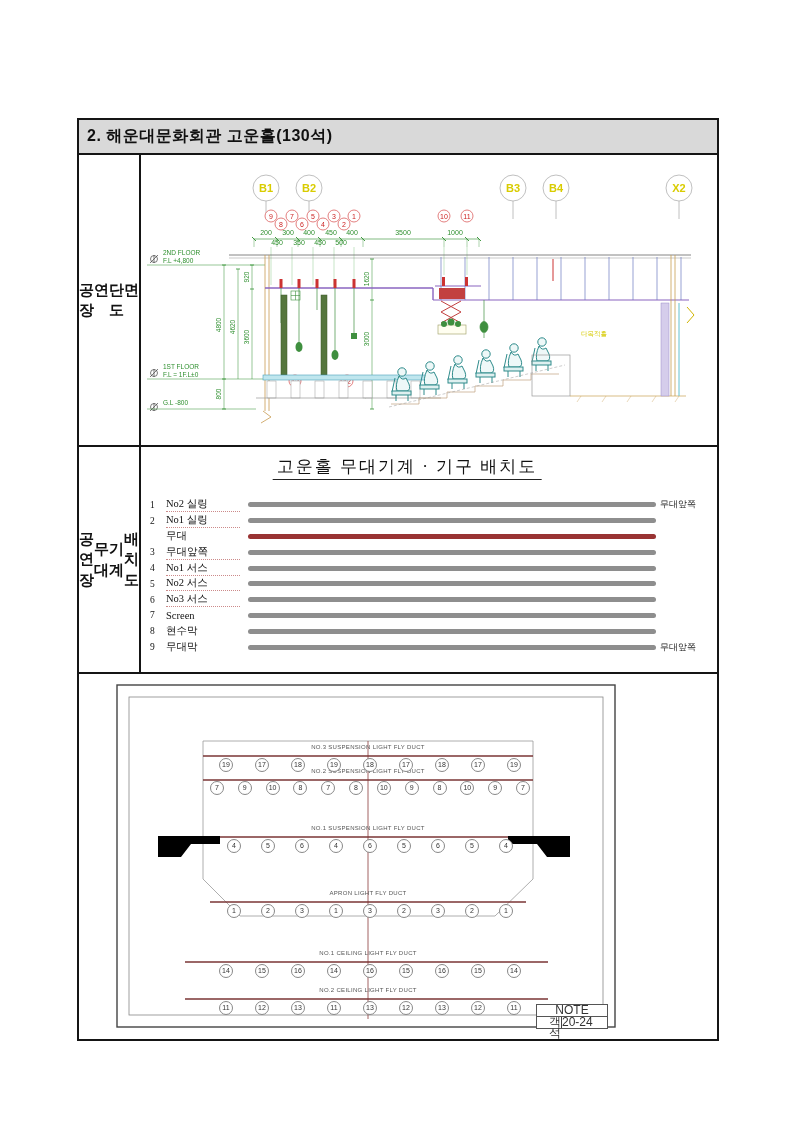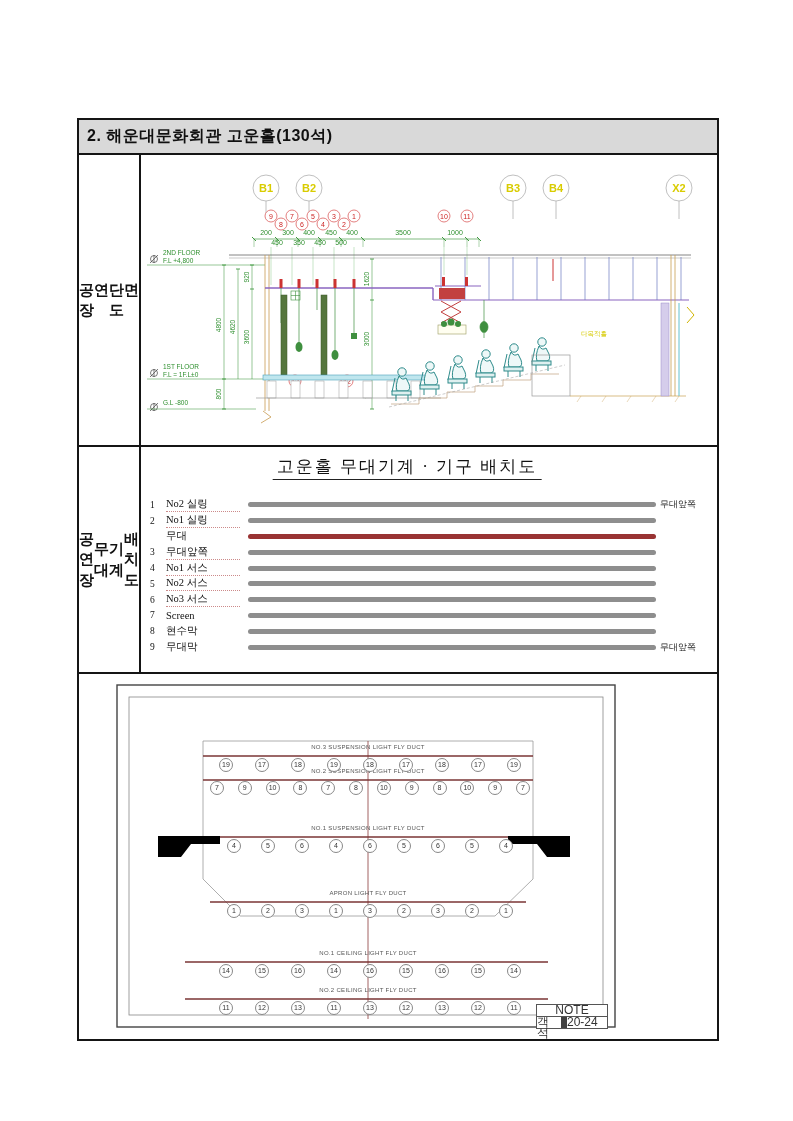--- a/index.html
+++ b/index.html
@@ -37,21 +37,21 @@
            border-bottom:1.4px solid #333;padding:0 10px 2px;white-space:nowrap;}
   .duct-label{position:absolute;left:289px;transform:translateX(-50%);
               font-size:6px;color:#555;white-space:nowrap;letter-spacing:.3px;}
   .crow{position:absolute;display:flex;justify-content:space-between;}
   .circ{width:12px;height:12px;border:1px solid #888;border-radius:50%;background:#fff;
         font-size:7px;line-height:12px;text-align:center;color:#333;flex:none;}
   .notebox{position:absolute;left:457px;top:330px;width:70px;border:1px solid #555;
            font-size:12px;color:#333;background:#fff;}
   .notebox .nhead{border-bottom:1px solid #555;text-align:center;height:11px;line-height:11px;}
   .notebox .nrow{display:flex;height:11px;line-height:11px;}
-  .notebox .nc1{width:24px;border-right:6px solid #404040;text-align:left;}
+  .notebox .nc1{width:24px;border-right:1px solid #404040;text-align:right;}
   .notebox .nc2{flex:1;text-align:left;}
   svg text{font-family:"Liberation Sans",sans-serif;}
 </style>
 </head>
 <body>
 
 <div class="page">
   <div class="doc-table">
 
     <div class="hdr">2. 해운대문화회관  고운홀(130석)</div>

